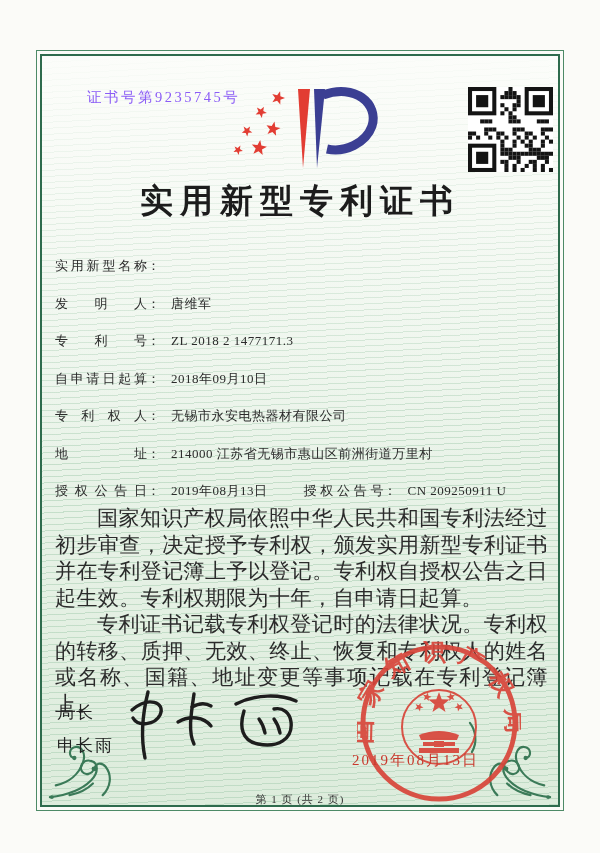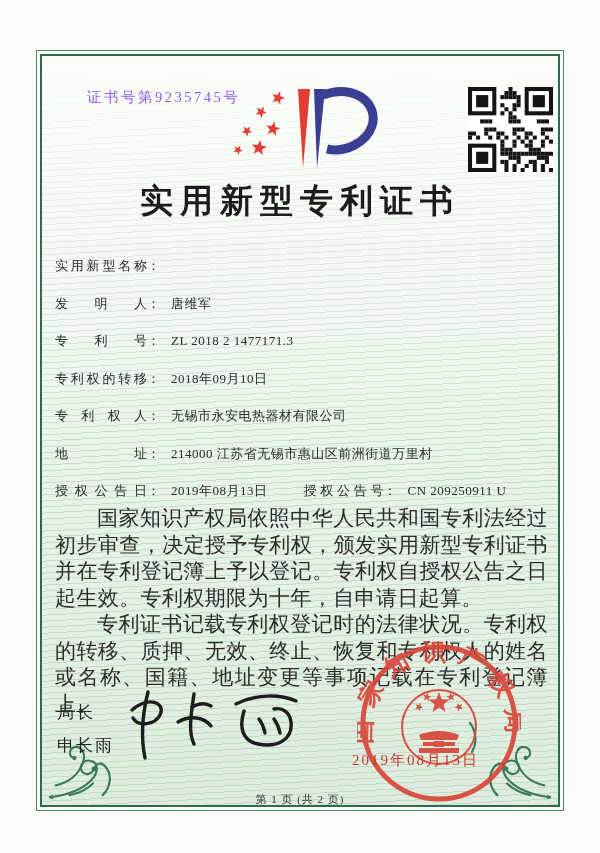--- a/index.html
+++ b/index.html
@@ -244,21 +244,21 @@
       <span class="field-label">发明人</span>
         <span class="field-colon">：</span>
       <span class="field-value">唐维军</span>
     </div>
     <div class="field-row">
       <span class="field-label">专利号</span>
         <span class="field-colon">：</span>
       <span class="field-value">ZL 2018 2 1477171.3</span>
     </div>
     <div class="field-row">
-      <span class="field-label">专利权的转移</span>
+      <span class="field-label">自申请日起算</span>
         <span class="field-colon">：</span>
       <span class="field-value">2018年09月10日</span>
     </div>
     <div class="field-row">
       <span class="field-label">专利权人</span>
         <span class="field-colon">：</span>
       <span class="field-value">无锡市永安电热器材有限公司</span>
     </div>
     <div class="field-row">
       <span class="field-label">地址</span>

